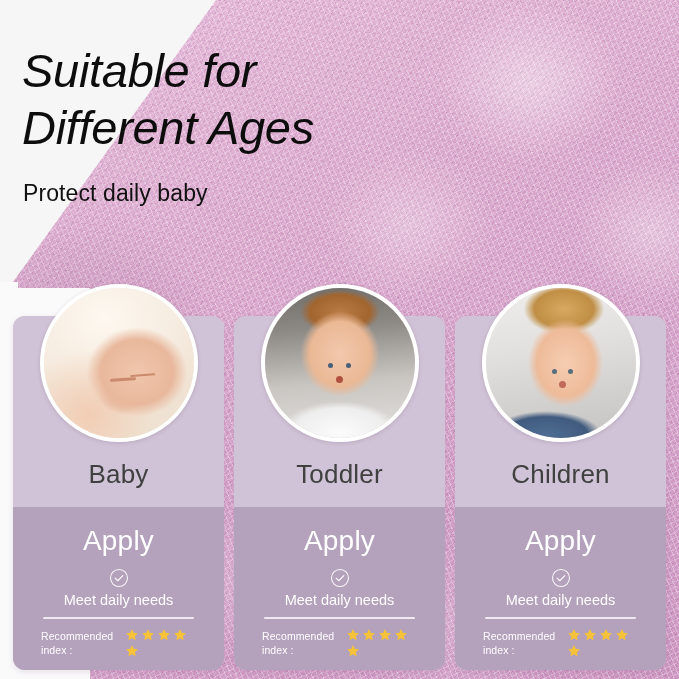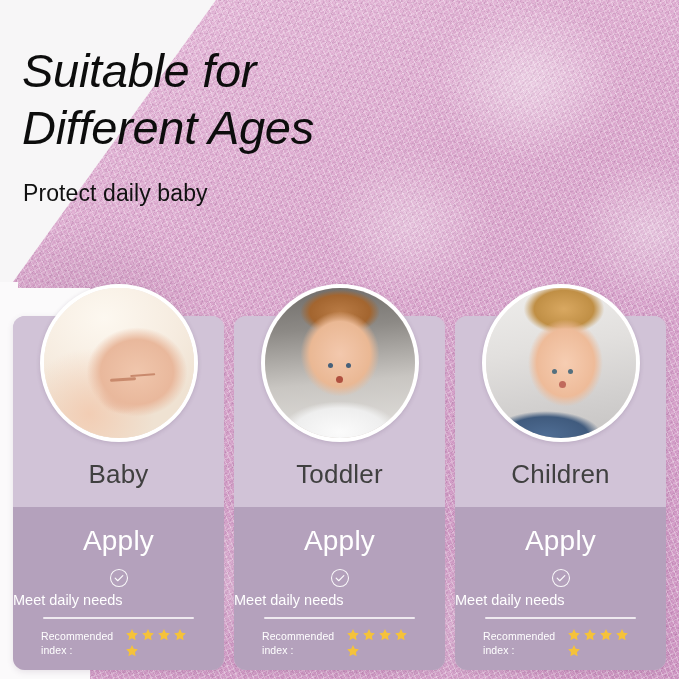--- a/index.html
+++ b/index.html
@@ -82,21 +82,21 @@
     position:absolute;left:0;top:143px;width:100%;text-align:center;
     font-size:26px;color:#404040;font-weight:400;letter-spacing:.2px;
   }
   .apply{
     position:absolute;left:0;top:209px;width:100%;text-align:center;
     font-size:28px;color:#ffffff;font-weight:400;letter-spacing:.2px;
   }
   .check-wrap{position:absolute;left:0;top:252px;width:100%;display:flex;justify-content:center;}
   .check{width:20px;height:20px;display:block;}
   .needs{
-    position:absolute;left:0;top:276px;width:100%;text-align:left;
+    position:absolute;left:0;top:276px;width:100%;text-align:center;
     font-size:14.5px;color:#ffffff;font-weight:400;
   }
   .divider{
     position:absolute;left:30px;top:301px;width:151px;height:1.5px;
     background:rgba(255,255,255,.78);border-radius:1px;
   }
   .rec-row{
     position:absolute;left:28px;top:311px;width:160px;
     display:flex;align-items:center;gap:8px;
   }

